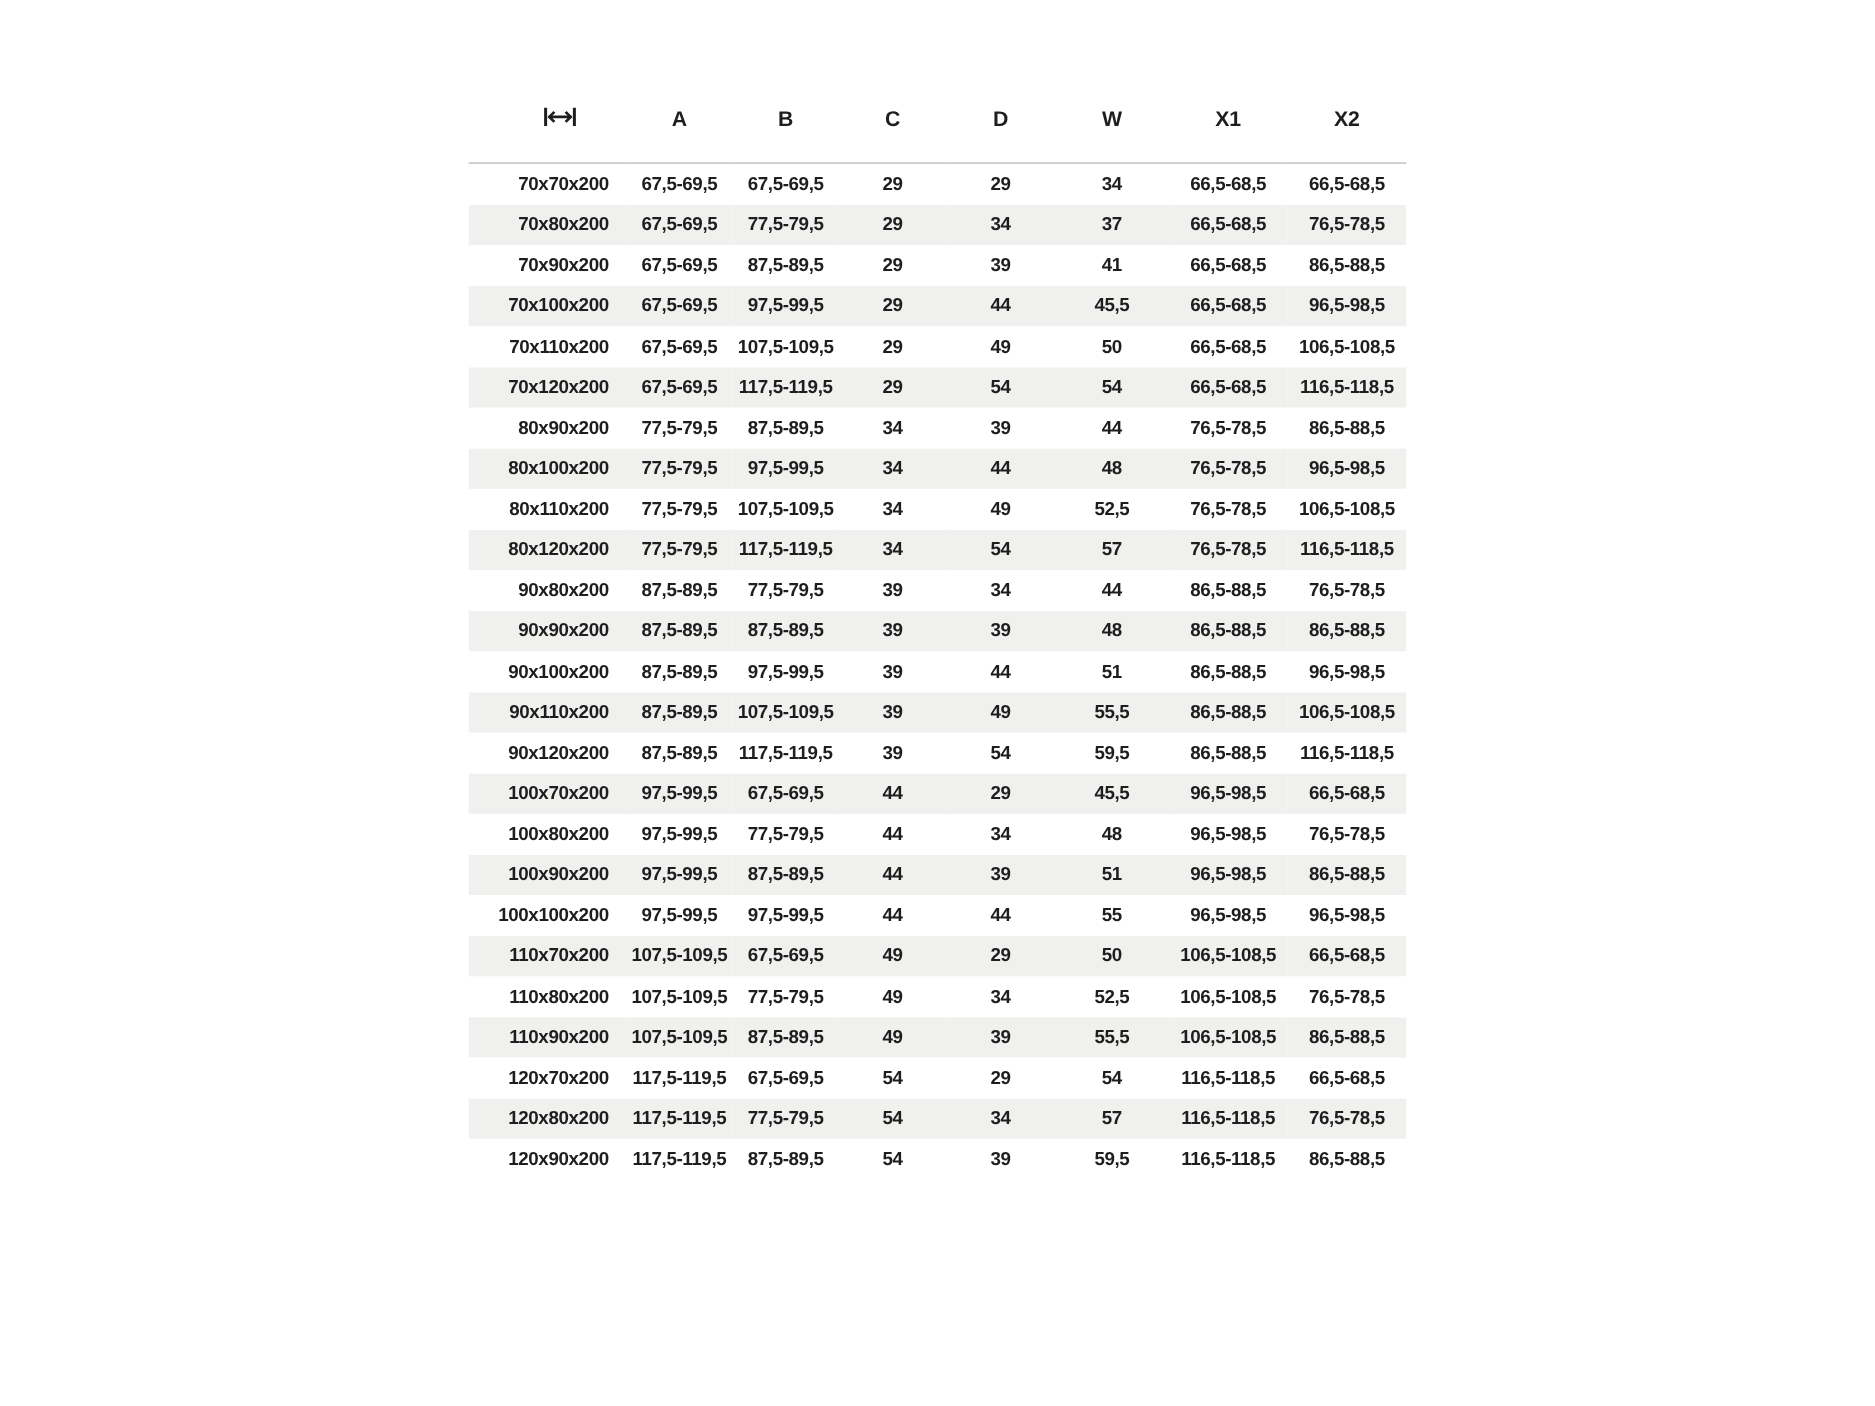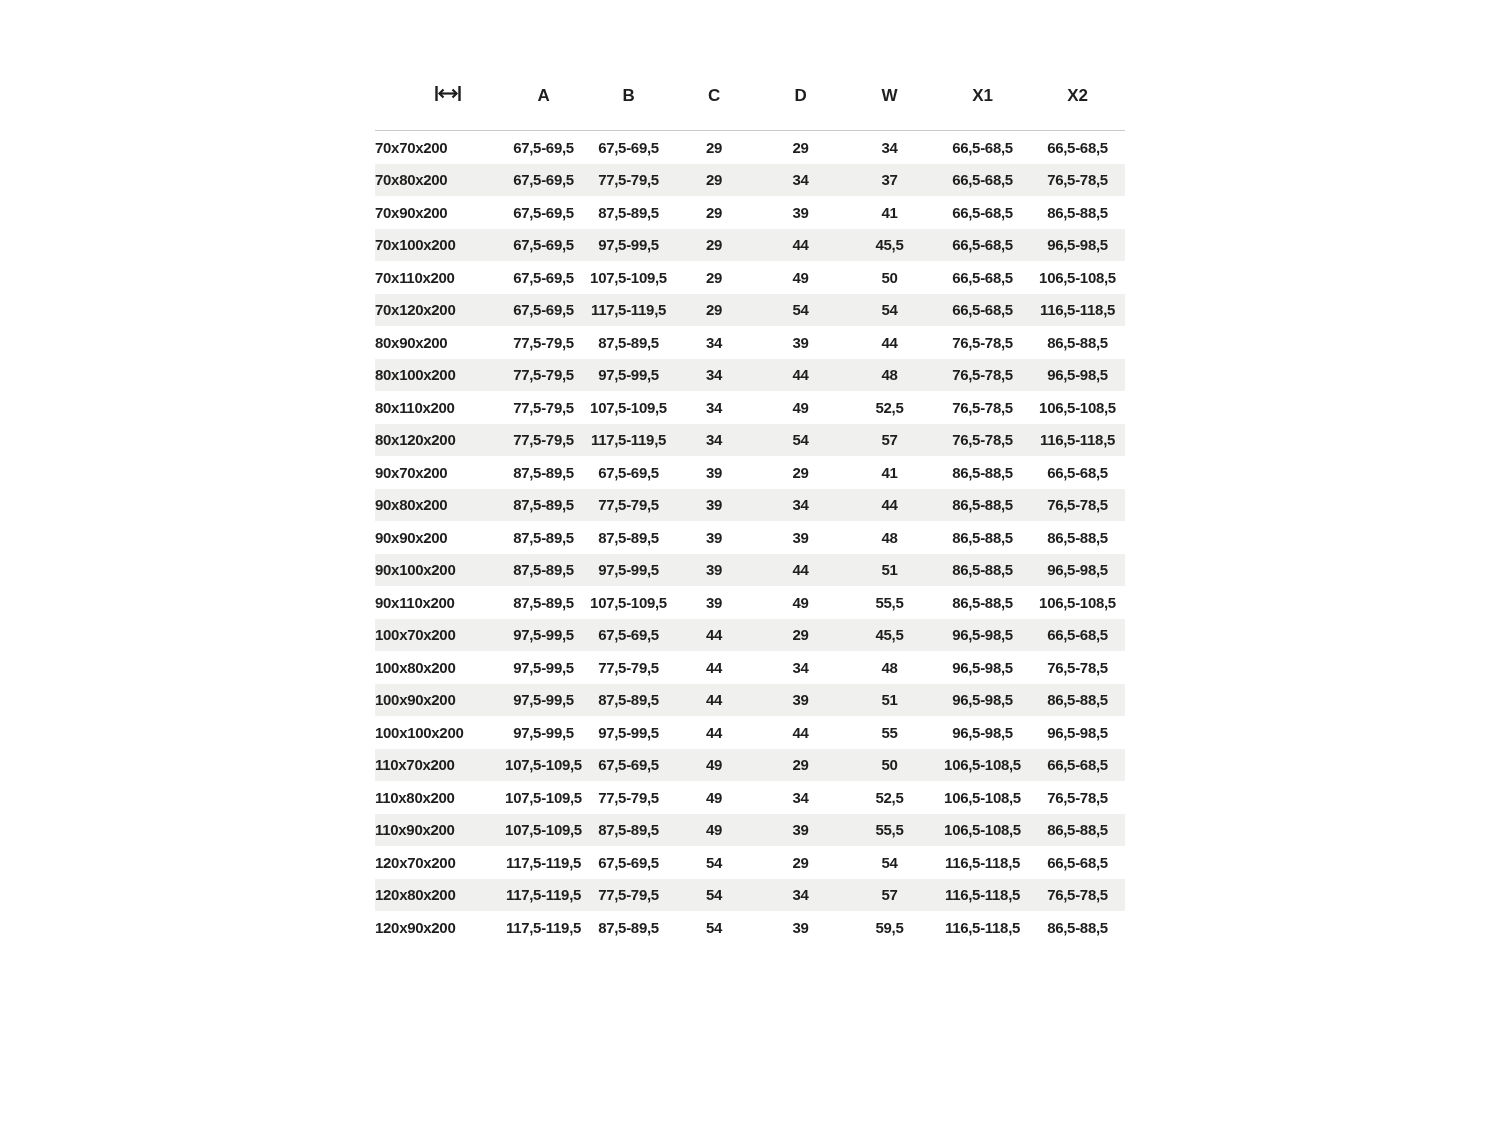--- a/index.html
+++ b/index.html
@@ -41,21 +41,21 @@
     height: 32.5px;
     vertical-align: middle;
     text-align: center;
     font-size: 15px;
     font-weight: 700;
     letter-spacing: -0.3px;
     padding: 0;
     white-space: nowrap;
   }
   .dim-table tbody td:first-child {
-    text-align: left;
+    text-align: right;
     padding-right: 14px;
   }
   .dim-table tbody tr:nth-child(even) {
     background: #f0f0ee;
   }
   .dim-icon {
     display: inline-block;
     vertical-align: middle;
   }
 </style>
@@ -192,30 +192,20 @@
         <td>80x120x200</td>
         <td>77,5-79,5</td>
         <td>117,5-119,5</td>
         <td>34</td>
         <td>54</td>
         <td>57</td>
         <td>76,5-78,5</td>
         <td>116,5-118,5</td>
       </tr>
       <tr>
-        <td>90x70x200</td>
-        <td>87,5-89,5</td>
-        <td>67,5-69,5</td>
-        <td>39</td>
-        <td>29</td>
-        <td>41</td>
-        <td>86,5-88,5</td>
-        <td>66,5-68,5</td>
-      </tr>
-      <tr>
         <td>90x80x200</td>
         <td>87,5-89,5</td>
         <td>77,5-79,5</td>
         <td>39</td>
         <td>34</td>
         <td>44</td>
         <td>86,5-88,5</td>
         <td>76,5-78,5</td>
       </tr>
       <tr>
@@ -240,20 +230,30 @@
       </tr>
       <tr>
         <td>90x110x200</td>
         <td>87,5-89,5</td>
         <td>107,5-109,5</td>
         <td>39</td>
         <td>49</td>
         <td>55,5</td>
         <td>86,5-88,5</td>
         <td>106,5-108,5</td>
+      </tr>
+      <tr>
+        <td>90x120x200</td>
+        <td>87,5-89,5</td>
+        <td>117,5-119,5</td>
+        <td>39</td>
+        <td>54</td>
+        <td>59,5</td>
+        <td>86,5-88,5</td>
+        <td>116,5-118,5</td>
       </tr>
       <tr>
         <td>100x70x200</td>
         <td>97,5-99,5</td>
         <td>67,5-69,5</td>
         <td>44</td>
         <td>29</td>
         <td>45,5</td>
         <td>96,5-98,5</td>
         <td>66,5-68,5</td>

